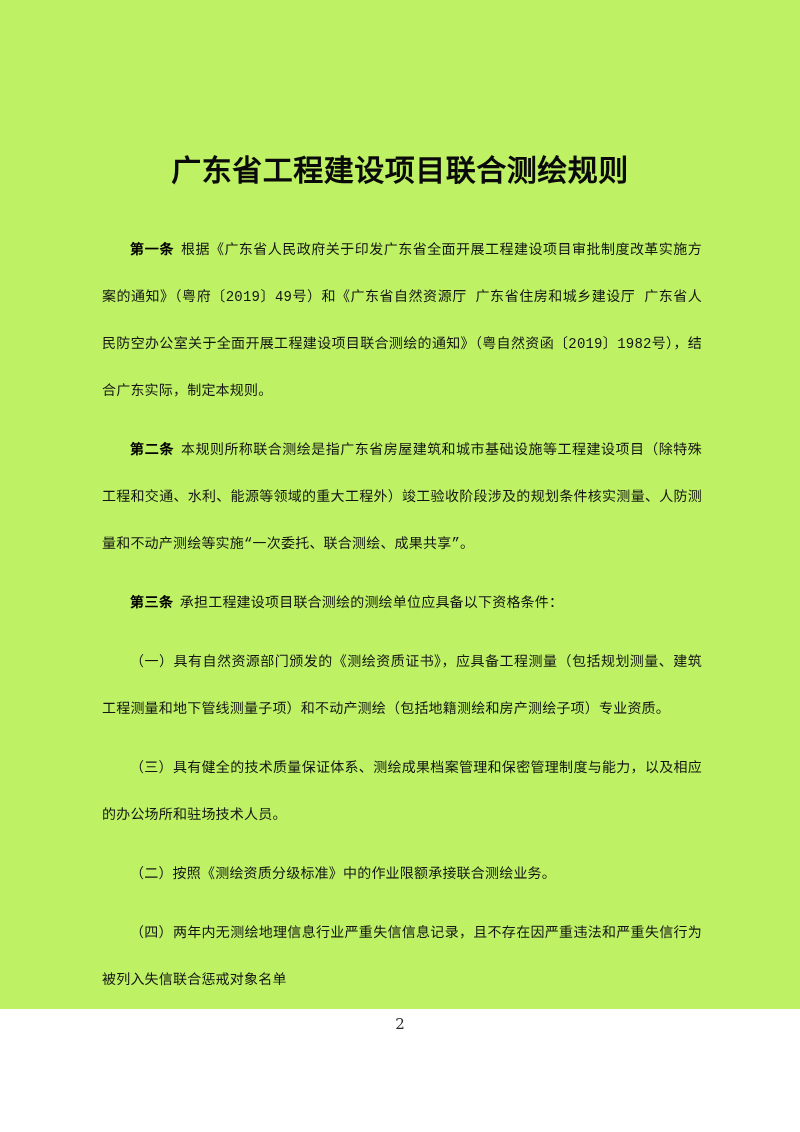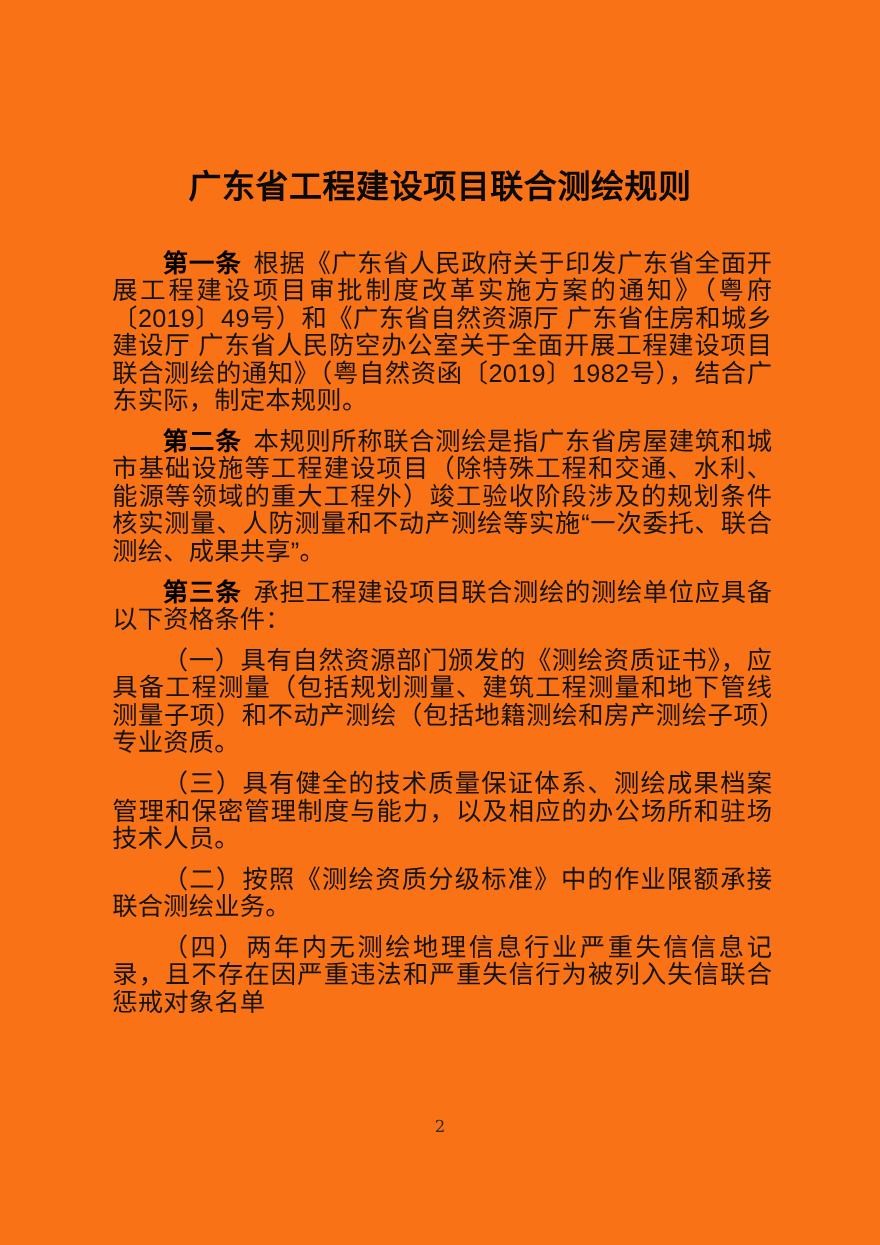--- a/index.html
+++ b/index.html
@@ -15,22 +15,22 @@
     overflow: hidden;
     font-family: "DejaVu Serif", "Liberation Serif", serif;
     color: #111111;
     -webkit-font-smoothing: antialiased;
   }
 
   .page {
     position: absolute;
     inset: 0;
     width: 800px;
-    height: 1132px;
-    background: #f97316;
+    height: 1009px;
+    background: #bef264;
   }
 
   
   .doc-title {
     position: absolute;
     left: 0;
     top: 131px;
     width: 800px;
     text-align: center;
     font-family: "DejaVu Serif", "Liberation Serif", serif;
@@ -44,29 +44,29 @@
 
   
   .body-block {
     position: absolute;
     left: 102px;
     top: 227px;
     width: 600px;
   }
 
   .para {
-    font-size: 23px;
-    line-height: 25px;
+    font-size: 14px;
+    line-height: 47px;
     text-align: justify;
     text-align-last: left;
     text-justify: inter-character;
     letter-spacing: 0.2px;
     margin: 0;
     color: #141414;
-    font-family: Liberation Sans, sans-serif;
+    font-family: Liberation Mono, monospace;
   }
 
   .para + .para {
     margin-top: 12px;
   }
 
   .indent {
     text-indent: 2em;
   }
 

